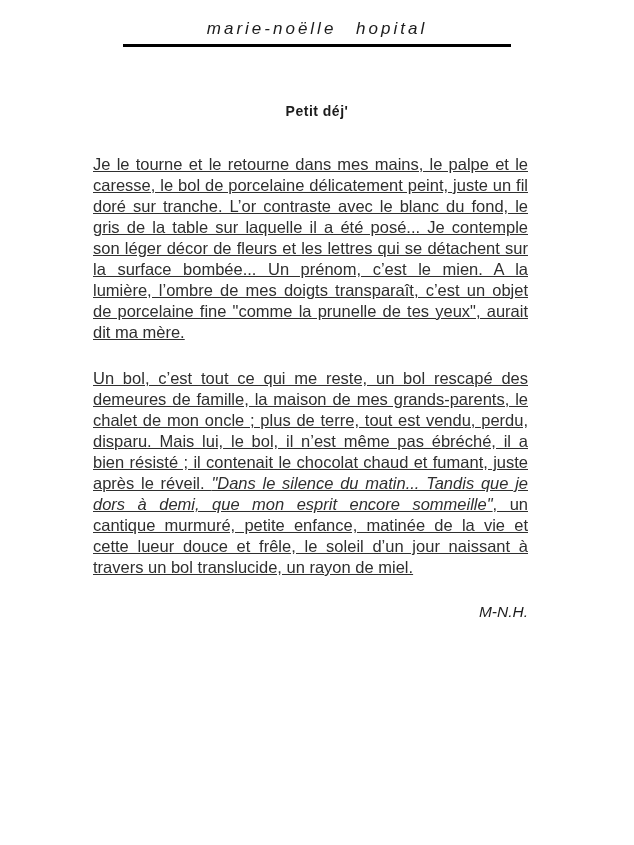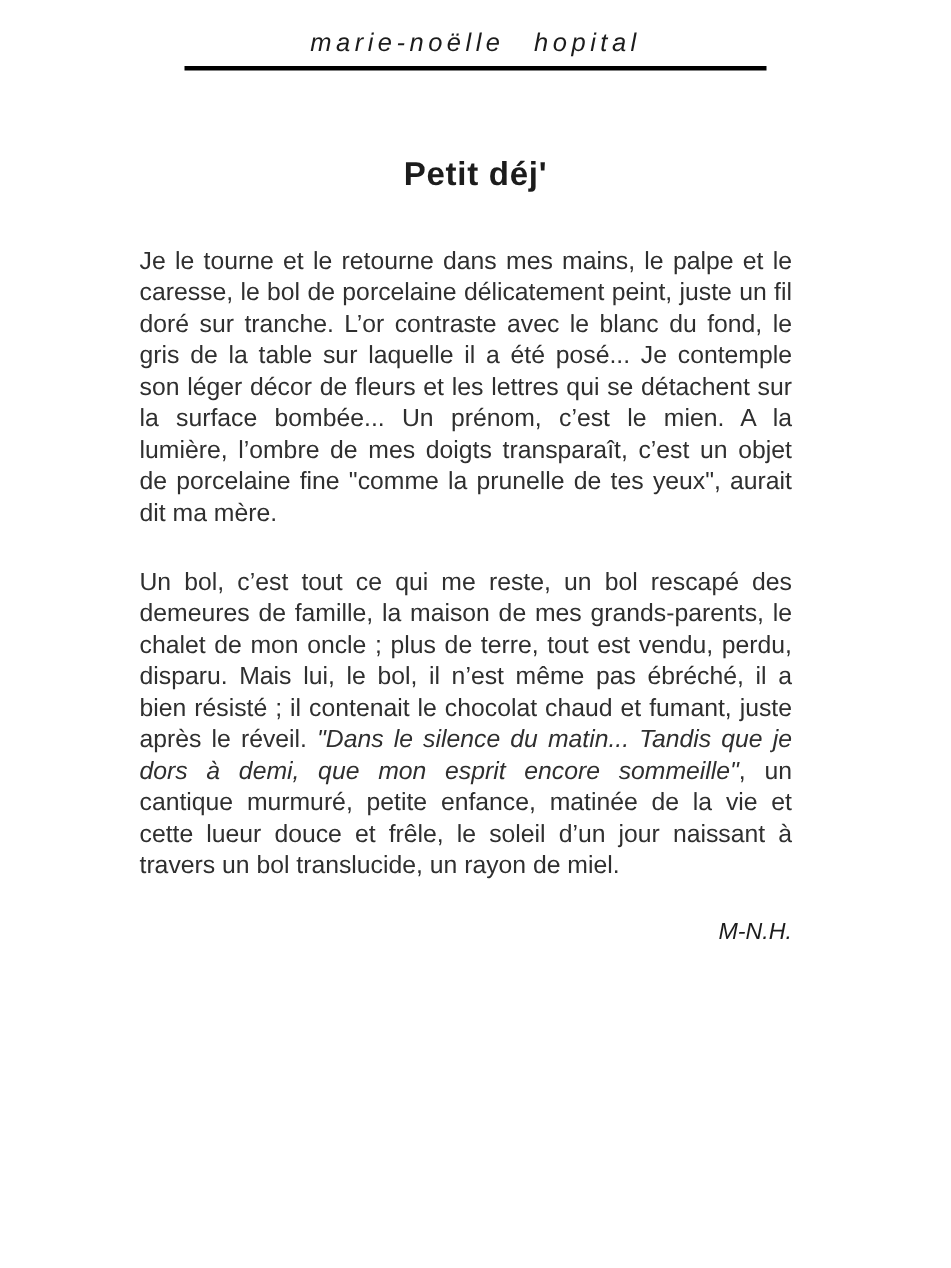--- a/index.html
+++ b/index.html
@@ -26,32 +26,32 @@
   .rule {
     width: 388px;
     height: 3px;
     background: #000000;
     margin: 5px auto 0 auto;
   }
   .doc-title {
     margin: 56px 0 0 0;
     text-align: center;
     font-weight: bold;
-    font-size: 22px;
+    font-size: 14px;
     letter-spacing: 0.5px;
     color: #1c1c1c;
   }
   .doc-body {
     margin: 35px 106px 0 93px;
     font-size: 16.5px;
     line-height: 21px;
     text-align: justify;
     color: #2f2f2f;
   }
-  .doc-body p { margin: 0 0 25px 0; }
+  .doc-body p { margin: 0 0 25px 0; text-decoration: underline; }
   .doc-body em { font-style: italic; }
   .signature {
     margin: 24px 106px 0 93px;
     text-align: right;
     font-style: italic;
     font-size: 15.5px;
     color: #1c1c1c;
   }
 </style>
 </head>

